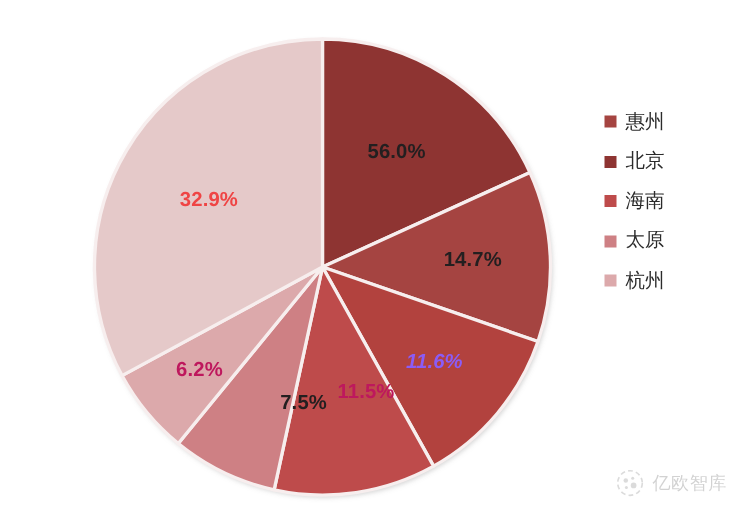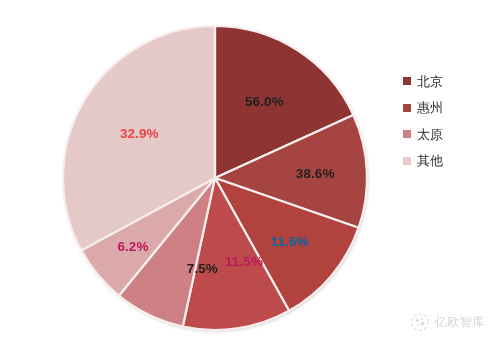--- a/index.html
+++ b/index.html
@@ -118,45 +118,49 @@
           <path d="M 215 178 L 353.34 115.01 A 152 152 0 0 1 358.65 227.69 Z" fill="#a54441" stroke="#f7eeee" stroke-width="2.2" stroke-linejoin="round"></path>
           <path d="M 215 178 L 358.65 227.69 A 152 152 0 0 1 289.06 310.74 Z" fill="#b2423e" stroke="#f7eeee" stroke-width="2.2" stroke-linejoin="round"></path>
           <path d="M 215 178 L 289.06 310.74 A 152 152 0 0 1 182.77 326.54 Z" fill="#be4b4b" stroke="#f7eeee" stroke-width="2.2" stroke-linejoin="round"></path>
           <path d="M 215 178 L 182.77 326.54 A 152 152 0 0 1 118.85 295.72 Z" fill="#ce8084" stroke="#f7eeee" stroke-width="2.2" stroke-linejoin="round"></path>
           <path d="M 215 178 L 118.85 295.72 A 152 152 0 0 1 81.34 250.39 Z" fill="#dca9ab" stroke="#f7eeee" stroke-width="2.2" stroke-linejoin="round"></path>
           <path d="M 215 178 L 81.34 250.39 A 152 152 0 0 1 215.00 26.00 Z" fill="#e5c9c9" stroke="#f7eeee" stroke-width="2.2" stroke-linejoin="round"></path>
         </g>
     </svg>
     <div id="pie-labels">
         <div class="slice-label" style="left: 264.4px; top: 101.3px; color: rgb(35, 31, 32);">56.0%</div>
-        <div class="slice-label" style="left: 315.2px; top: 173.3px; color: rgb(35, 31, 32);">38.6%</div>
-        <div class="slice-label" style="left: 289.6px; top: 240.5px; color: #0369a1;">11.6%</div>
+        <div class="slice-label" style="left: 315.2px; top: 173.3px; color: rgb(35, 31, 32);">14.7%</div>
+        <div class="slice-label" style="left: 289.6px; top: 240.5px; color: #8b5cf6; font-style: italic;">11.6%</div>
         <div class="slice-label" style="left: 244px; top: 260.7px; color: #be185d;">11.5%</div>
         <div class="slice-label" style="left: 171.4px; top: 268.4px; color: rgb(35, 31, 32); margin-left: 31px;">7.5%</div>
         <div class="slice-label" style="left: 133px; top: 245.8px; color: #be185d;">6.2%</div>
         <div class="slice-label" style="left: 139.3px; top: 132.9px; color: #ef4444;">32.9%</div>
       </div>
   </div>
 
   <div id="legend">
       <div class="legend-item">
+        <span class="legend-swatch" style="background: rgb(165, 68, 65);"></span>
+        <span class="legend-label">惠州</span>
+      </div>
+      <div class="legend-item">
         <span class="legend-swatch" style="background: rgb(142, 52, 50);"></span>
         <span class="legend-label">北京</span>
       </div>
       <div class="legend-item">
-        <span class="legend-swatch" style="background: rgb(165, 68, 65);"></span>
-        <span class="legend-label">惠州</span>
+        <span class="legend-swatch" style="background: rgb(190, 75, 75);"></span>
+        <span class="legend-label">海南</span>
       </div>
       <div class="legend-item">
         <span class="legend-swatch" style="background: rgb(206, 128, 132);"></span>
         <span class="legend-label">太原</span>
       </div>
       <div class="legend-item">
-        <span class="legend-swatch" style="background: rgb(229, 201, 201);"></span>
-        <span class="legend-label">其他</span>
+        <span class="legend-swatch" style="background: rgb(220, 169, 171);"></span>
+        <span class="legend-label">杭州</span>
       </div>
     </div>
 
   <div id="watermark">
     <svg id="watermark-logo" viewBox="0 0 20 20">
       <circle cx="10" cy="10" r="8.2" fill="none" stroke="#8a8a8a" stroke-width="1.1" stroke-dasharray="3.2 2.1"></circle>
       <circle cx="7.2" cy="8.4" r="1.5" fill="#8a8a8a"></circle>
       <circle cx="12.4" cy="11.6" r="1.9" fill="#8a8a8a"></circle>
       <circle cx="11.8" cy="6.9" r="1.0" fill="#8a8a8a"></circle>
       <circle cx="7.6" cy="13.0" r="1.0" fill="#8a8a8a"></circle>

